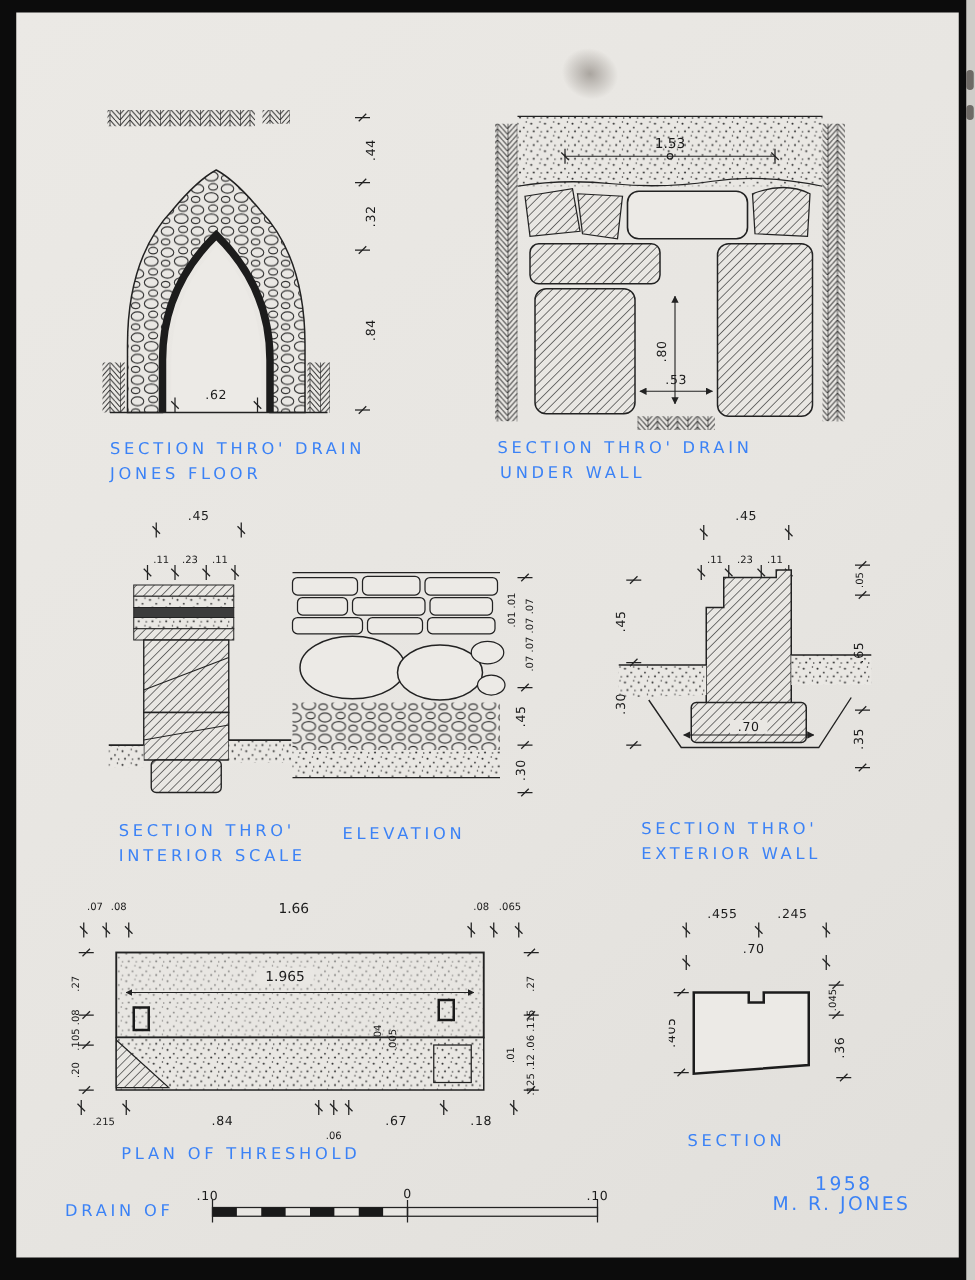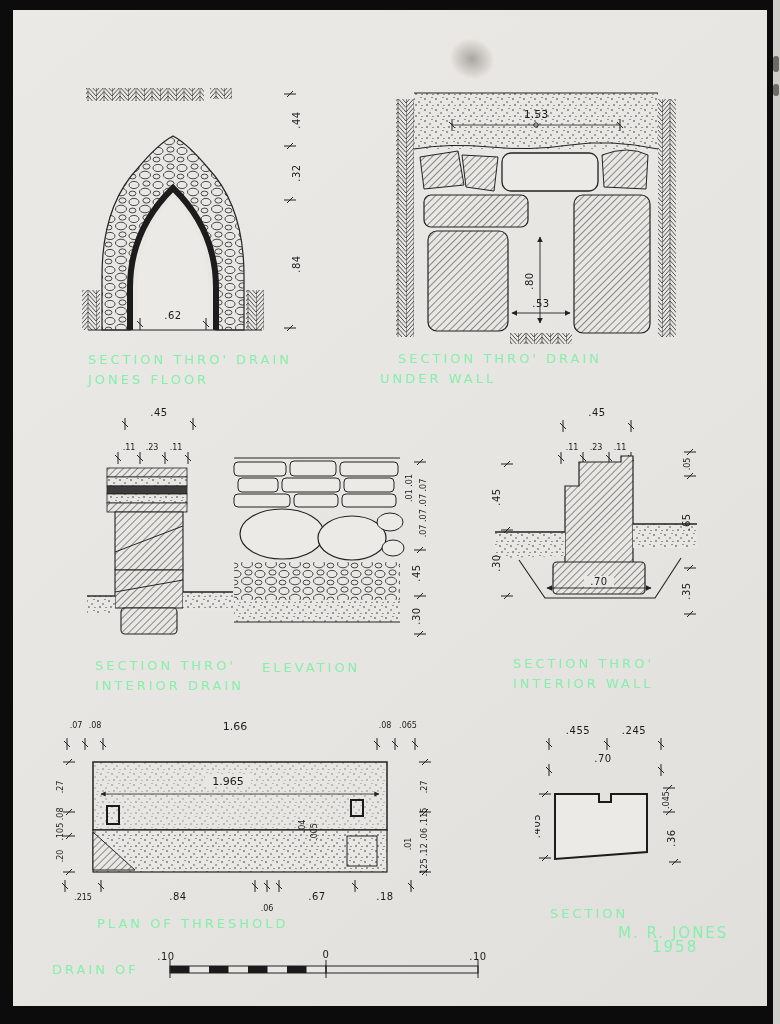--- a/index.html
+++ b/index.html
@@ -13,21 +13,21 @@
   }
   .page {
     position: absolute; left: 13px; top: 10px;
     width: 754px; height: 996px;
     background: linear-gradient(140deg, #ebe9e5 0%, #e7e5e1 55%, #e1dfdb 100%);
   }
   .fig { position: absolute; }
   .lbl {
     position: absolute;
     font-size: 13px; letter-spacing: 3px;
-    color: #86efac; white-space: nowrap;
+    color: #3b82f6; white-space: nowrap;
   }
   .sig { font-size: 15px; letter-spacing: 2px; }
   svg text { font-family: "DejaVu Sans", sans-serif; fill: #1b1b1b; }
   .dim { font-size: 10px; letter-spacing: 0.5px; }
   .dim-sm { font-size: 8px; }
   .dim-lg { font-size: 11px; }
 </style>
 </head>
 <body>
 
@@ -331,23 +331,23 @@
   </g>
   <rect x="178" y="20" width="152" height="7" fill="none" stroke="#222"></rect>
   <line x1="22" y1="14" x2="22" y2="32" stroke="#222"></line>
   <line x1="178" y1="14" x2="178" y2="32" stroke="#222"></line>
   <line x1="330" y1="14" x2="330" y2="32" stroke="#222"></line>
 </svg>
 
 <div class="lbl" style="left:88px;top:352px">SECTION THRO' DRAIN</div>
 <div class="lbl" style="left:88px;top:372px">JONES FLOOR</div>
 <div class="lbl" style="left:398px;top:351px">SECTION THRO' DRAIN</div>
-<div class="lbl" style="left:380px;top:371px">UNDER WALL</div>
+<div class="lbl" style="left:400px;top:371px">UNDER WALL</div>
 <div class="lbl" style="left:95px;top:658px">SECTION THRO'</div>
-<div class="lbl" style="left:95px;top:678px">INTERIOR DRAIN</div>
-<div class="lbl" style="left:262px;top:660px">ELEVATION</div>
+<div class="lbl" style="left:95px;top:678px">INTERIOR SCALE</div>
+<div class="lbl" style="left:274px;top:660px">ELEVATION</div>
 <div class="lbl" style="left:513px;top:656px">SECTION THRO'</div>
-<div class="lbl" style="left:513px;top:676px">INTERIOR WALL</div>
+<div class="lbl" style="left:513px;top:676px">EXTERIOR WALL</div>
 <div class="lbl" style="left:97px;top:916px">PLAN OF THRESHOLD</div>
 <div class="lbl" style="left:550px;top:906px">SECTION</div>
 <div class="lbl" style="left:52px;top:962px">DRAIN OF</div>
 <div class="lbl sig" style="left:652px;top:938px">1958</div>
-<div class="lbl sig" style="left:618px;top:924px">M. R. JONES</div>
+<div class="lbl sig" style="left:618px;top:954px">M. R. JONES</div>
 
 </body></html>

